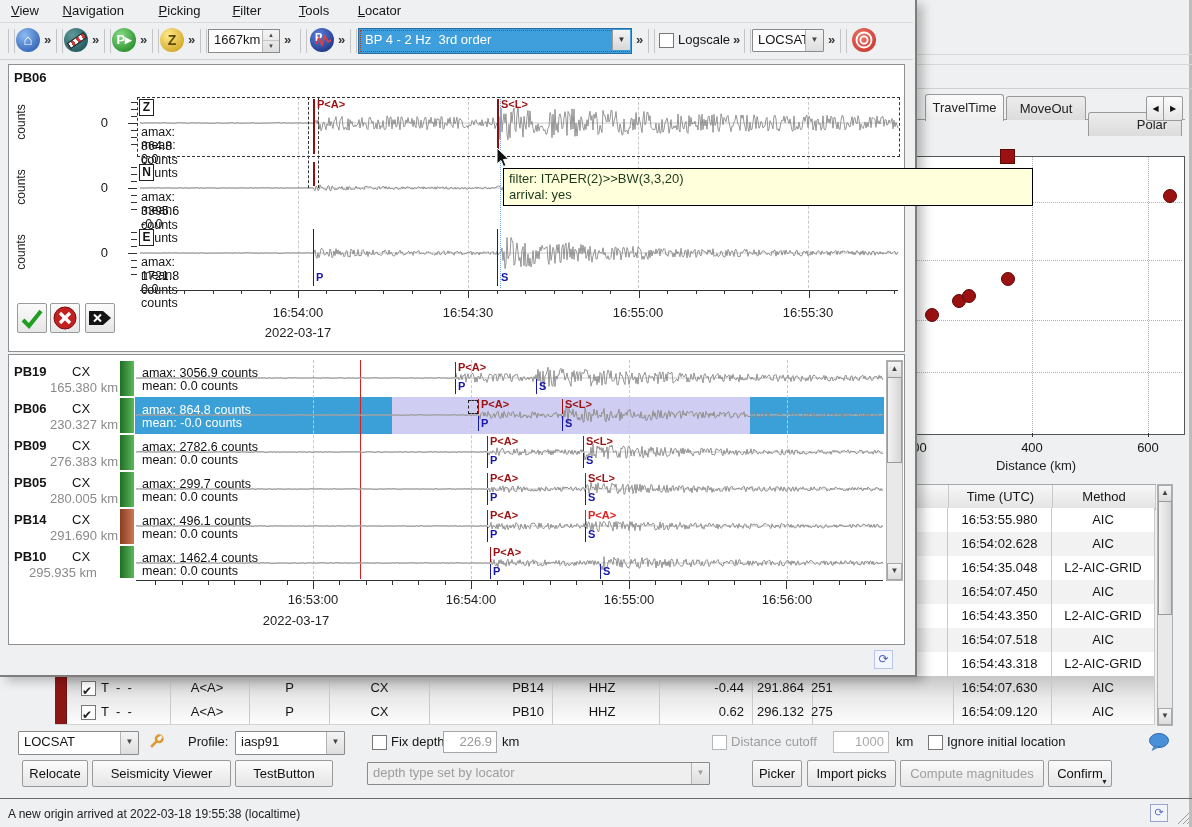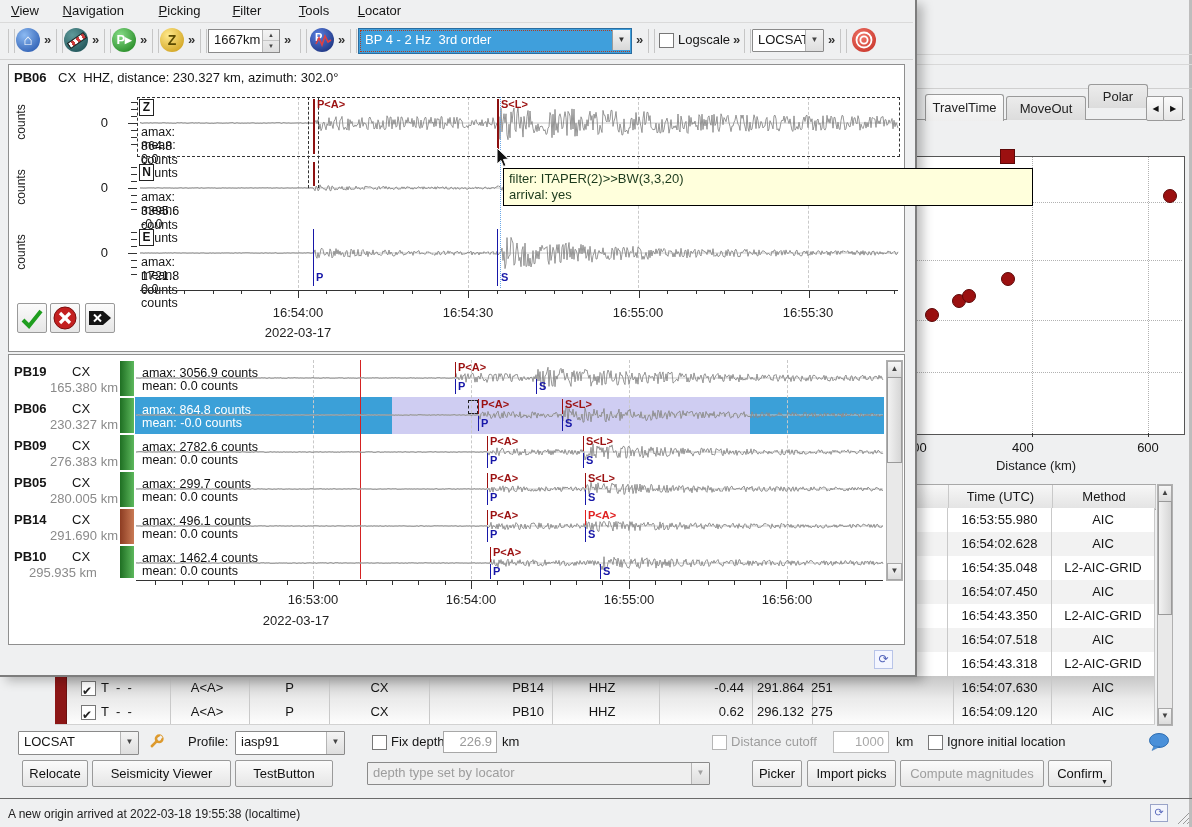--- a/index.html
+++ b/index.html
@@ -44,37 +44,37 @@
 
   <div class="abs" style="left:0;top:0;width:1192px;height:827px;">
     <div class="abs" style="left:1189px;top:0;width:3px;height:827px;background:#bdbdbd;"></div>
     <div class="abs" style="left:915px;top:54px;width:277px;height:1px;background:#d8d8d8;"></div>
     <div class="abs" style="left:915px;top:64px;width:277px;height:1px;background:#d8d8d8;"></div>
     <div class="abs" style="left:915px;top:88px;width:277px;height:1px;background:#cfcfcf;"></div>
 
     <div class="abs" style="left:915px;top:119px;width:270px;height:1px;background:#9a9a9a;"></div>
     <div class="tab" style="left:925px;top:94px;width:77px;height:26px;line-height:26px;background:linear-gradient(180deg,#fbfbfb,#eeeeee);z-index:3;">TravelTime</div>
     <div class="tab" style="left:1006px;top:96px;width:78px;height:23px;line-height:23px;">MoveOut</div>
-    <div class="tab" style="left:1088px;top:84px;width:58px;height:23px;line-height:23px;overflow:hidden;">Polar</div>
+    <div class="tab" style="left:1088px;top:112px;width:58px;height:23px;line-height:23px;overflow:hidden;padding-left:34px;">Polar</div>
     <div class="btn" style="left:1146px;top:96px;width:17px;height:23px;line-height:23px;font-size:8px;">◀</div>
     <div class="btn" style="left:1163px;top:96px;width:18px;height:23px;line-height:23px;font-size:8px;">▶</div>
 
 
     <div class="panel" style="left:890px;top:156px;width:293px;height:277px;border-color:#555;"></div>
     <div id="plot-layer" class="abs" style="left:0;top:0;">
         <div class="dotgrid-v" style="position: absolute; left: 1032px; top: 157px; height: 275px;"></div>
         <div class="dotgrid-v" style="position: absolute; left: 1148px; top: 157px; height: 275px;"></div>
         <div class="dotgrid-h" style="position: absolute; left: 892px; top: 202px; width: 290px;"></div>
         <div class="dotgrid-h" style="position: absolute; left: 892px; top: 260px; width: 290px;"></div>
         <div class="dotgrid-h" style="position: absolute; left: 892px; top: 320px; width: 290px;"></div>
         <div class="dotgrid-h" style="position: absolute; left: 892px; top: 372px; width: 290px;"></div>
         <div style="position: absolute; left: 916px; top: 433px; width: 1px; height: 4px; background: rgb(51, 51, 51);"></div>
         <div style="position: absolute; left: 896px; top: 440px; width: 40px; text-align: center; font-size: 13px;">200</div>
         <div style="position: absolute; left: 1032px; top: 433px; width: 1px; height: 4px; background: rgb(51, 51, 51);"></div>
-        <div style="position: absolute; left: 1012px; top: 440px; width: 40px; text-align: left; font-size: 13px;">400</div>
+        <div style="position: absolute; left: 1012px; top: 440px; width: 40px; text-align: center; font-size: 13px;">400</div>
         <div style="position: absolute; left: 1148px; top: 433px; width: 1px; height: 4px; background: rgb(51, 51, 51);"></div>
         <div style="position: absolute; left: 1128px; top: 440px; width: 40px; text-align: center; font-size: 13px;">600</div>
         <div style="position: absolute; left: 925.08px; top: 307.89px; width: 12px; height: 12px; border-radius: 50%; background: rgb(155, 16, 16); border: 1px solid rgb(94, 8, 8);"></div>
         <div style="position: absolute; left: 952.34px; top: 294.04px; width: 12px; height: 12px; border-radius: 50%; background: rgb(155, 16, 16); border: 1px solid rgb(94, 8, 8);"></div>
         <div style="position: absolute; left: 962.2px; top: 288.5px; width: 12px; height: 12px; border-radius: 50%; background: rgb(155, 16, 16); border: 1px solid rgb(94, 8, 8);"></div>
         <div style="position: absolute; left: 1001.06px; top: 271.88px; width: 12px; height: 12px; border-radius: 50%; background: rgb(155, 16, 16); border: 1px solid rgb(94, 8, 8);"></div>
         <div style="position: absolute; left: 1162.88px; top: 188.78px; width: 12px; height: 12px; border-radius: 50%; background: rgb(155, 16, 16); border: 1px solid rgb(94, 8, 8);"></div>
         <div style="position: absolute; left: 1000.06px; top: 149px; width: 13px; height: 13px; background: rgb(155, 16, 16); border: 1px solid rgb(94, 8, 8);"></div>
       </div>
     <div class="abs" style="left:956px;top:458px;width:160px;text-align:center;font-size:13px;color:#222;">Distance (km)</div>
@@ -366,21 +366,20 @@
       <div class="icircle" style="left:852px;top:5px;background:radial-gradient(circle at 40% 35%,#f0766a,#c22b20);">
         <svg width="24" height="24">
           <circle cx="12" cy="12" r="7.5" fill="none" stroke="#fff" stroke-width="1.8"></circle>
           <circle cx="12" cy="12" r="3.6" fill="none" stroke="#fff" stroke-width="1.8"></circle>
         </svg>
       </div>
     </div>
 
     <div class="panel" style="left:8px;top:64px;width:895px;height:286px;"></div>
     <div class="abs" style="left:14px;top:70px;font-weight:bold;">PB06</div>
-    <div class="abs" style="left:58px;top:70px;white-space:pre;">CX  HHZ, distance: 230.327 km, azimuth: 302.0°</div>
     <div id="trace-extras" class="abs" style="left:0;top:0;">
         <div style="position: absolute; left: -9px; top: 115px; width: 60px; text-align: center; font-size: 12px; color: rgb(34, 34, 34); transform: rotate(-90deg);">counts</div>
         <div style="position: absolute; left: 80px; top: 115px; width: 28px; text-align: right; font-size: 13px;">0</div>
         <div style="position: absolute; left: 131px; top: 102px; width: 6px; height: 1px; background: rgb(51, 51, 51);"></div>
         <div style="position: absolute; left: 131px; top: 109px; width: 6px; height: 1px; background: rgb(51, 51, 51);"></div>
         <div style="position: absolute; left: 131px; top: 116px; width: 6px; height: 1px; background: rgb(51, 51, 51);"></div>
         <div style="position: absolute; left: 128px; top: 123px; width: 9px; height: 1px; background: rgb(51, 51, 51);"></div>
         <div style="position: absolute; left: 131px; top: 130px; width: 6px; height: 1px; background: rgb(51, 51, 51);"></div>
         <div style="position: absolute; left: 131px; top: 137px; width: 6px; height: 1px; background: rgb(51, 51, 51);"></div>
         <div style="position: absolute; left: 131px; top: 144px; width: 6px; height: 1px; background: rgb(51, 51, 51);"></div>

